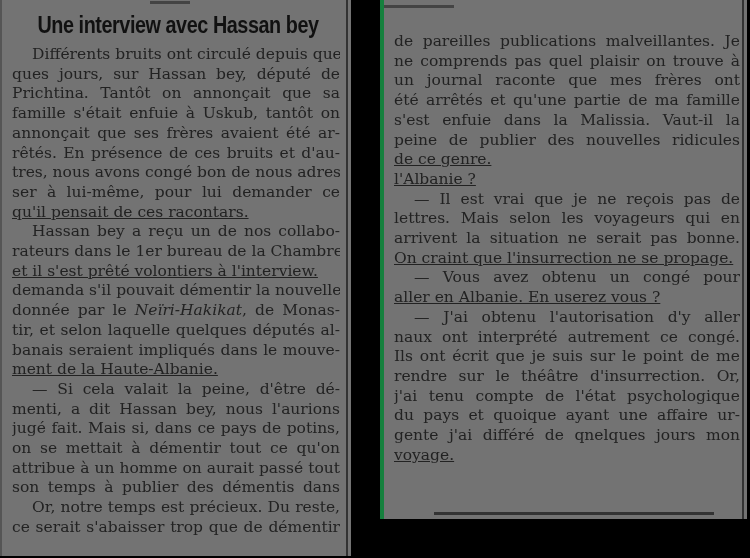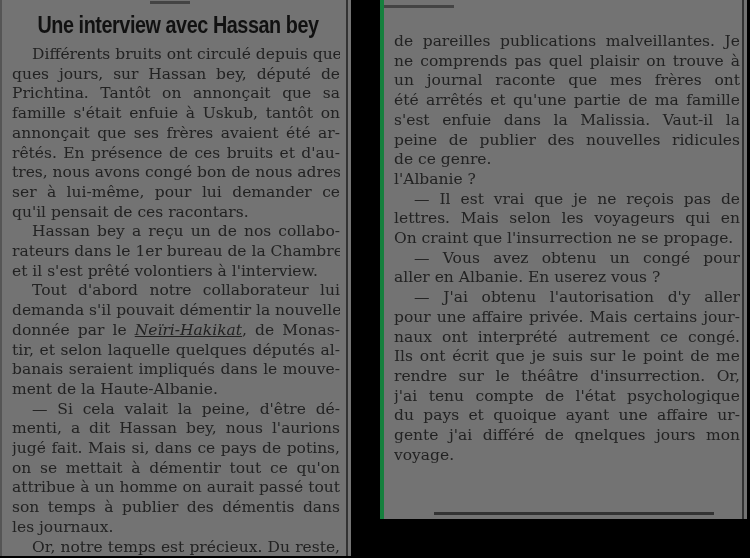--- a/index.html
+++ b/index.html
@@ -26,23 +26,23 @@
     letter-spacing: -0.5px; transform: scaleX(0.86); transform-origin: center;
     color: #111; white-space: nowrap;
   }
   .text {
     position: absolute; font-size: 15.5px; line-height: 19.7px; text-align: justify;
     color: #222;
   }
   #left .text { left: 10px; top: 45px; width: 328px; }
   #right .text { left: 10px; top: 32px; width: 346px; }
   .line { display: block; white-space: nowrap; text-align-last: justify; text-align: justify; overflow: hidden; }
-  .line.last { text-align-last: left; }
+  .line.last { text-align-last: left; text-decoration: underline; }
   .indent { padding-left: 20px; }
-  em { font-style: italic; text-decoration: underline; }
+  em { font-style: italic; }
 </style>
 </head>
 <body>
 
 <div id="left" class="panel">
   <div class="toprule"></div>
   <div class="vrule"></div>
   <div class="title">Une interview avec Hassan bey</div>
   <div class="text" id="col-left">
       <span class="line indent">Différents bruits ont circulé depuis quel-</span>
@@ -50,57 +50,55 @@
       <span class="line">Prichtina. Tantôt on annonçait que sa</span>
       <span class="line">famille s'était enfuie à Uskub, tantôt on</span>
       <span class="line">annonçait que ses frères avaient été ar-</span>
       <span class="line">rêtés. En présence de ces bruits et d'au-</span>
       <span class="line">tres, nous avons congé bon de nous adres-</span>
       <span class="line">ser à lui-même, pour lui demander ce</span>
       <span class="line last">qu'il pensait de ces racontars.</span>
       <span class="line indent">Hassan bey a reçu un de nos collabo-</span>
       <span class="line">rateurs dans le 1er bureau de la Chambre</span>
       <span class="line last">et il s'est prêté volontiers à l'interview.</span>
-      <span class="line indent">Tout d'abord notre collaborateur lui</span>
       <span class="line">demanda s'il pouvait démentir la nouvelle</span>
       <span class="line">donnée par le <em>Neïri-Hakikat</em>, de Monas-</span>
       <span class="line">tir, et selon laquelle quelques députés al-</span>
       <span class="line">banais seraient impliqués dans le mouve-</span>
       <span class="line last">ment de la Haute-Albanie.</span>
       <span class="line indent">— Si cela valait la peine, d'être dé-</span>
       <span class="line">menti, a dit Hassan bey, nous l'aurions</span>
       <span class="line">jugé fait. Mais si, dans ce pays de potins,</span>
       <span class="line">on se mettait à démentir tout ce qu'on</span>
       <span class="line">attribue à un homme on aurait passé tout</span>
       <span class="line">son temps à publier des démentis dans</span>
-      <span class="line last">les journaux.</span>
       <span class="line indent">Or, notre temps est précieux. Du reste,</span>
       <span class="line">ce serait s'abaisser trop que de démentir</span>
     </div>
 </div>
 
 <div id="right" class="panel">
   <div class="toprule"></div>
   <div class="vrule"></div>
   <div class="text" id="col-right">
       <span class="line">de pareilles publications malveillantes. Je</span>
       <span class="line">ne comprends pas quel plaisir on trouve à</span>
       <span class="line">un journal raconte que mes frères ont</span>
       <span class="line">été arrêtés et qu'une partie de ma famille</span>
       <span class="line">s'est enfuie dans la Malissia. Vaut-il la</span>
       <span class="line">peine de publier des nouvelles ridicules</span>
       <span class="line last">de ce genre.</span>
       <span class="line last">l'Albanie ?</span>
       <span class="line indent">— Il est vrai que je ne reçois pas de</span>
       <span class="line">lettres. Mais selon les voyageurs qui en</span>
+      <span class="line">arrivent la situation ne serait pas bonne.</span>
       <span class="line last">On craint que l'insurrection ne se propage.</span>
       <span class="line indent">— Vous avez obtenu un congé pour</span>
       <span class="line last">aller en Albanie. En userez vous ?</span>
       <span class="line indent">— J'ai obtenu l'autorisation d'y aller</span>
-      <span class="line">pour une affaire privée. Mais certains jour-</span>
       <span class="line">naux ont interprété autrement ce congé.</span>
       <span class="line">Ils ont écrit que je suis sur le point de me</span>
       <span class="line">rendre sur le théâtre d'insurrection. Or,</span>
       <span class="line">j'ai tenu compte de l'état psychologique</span>
       <span class="line">du pays et quoique ayant une affaire ur-</span>
       <span class="line">gente j'ai différé de qnelques jours mon</span>
       <span class="line last">voyage.</span>
     </div>
   <div class="botrule"></div>
 </div>

